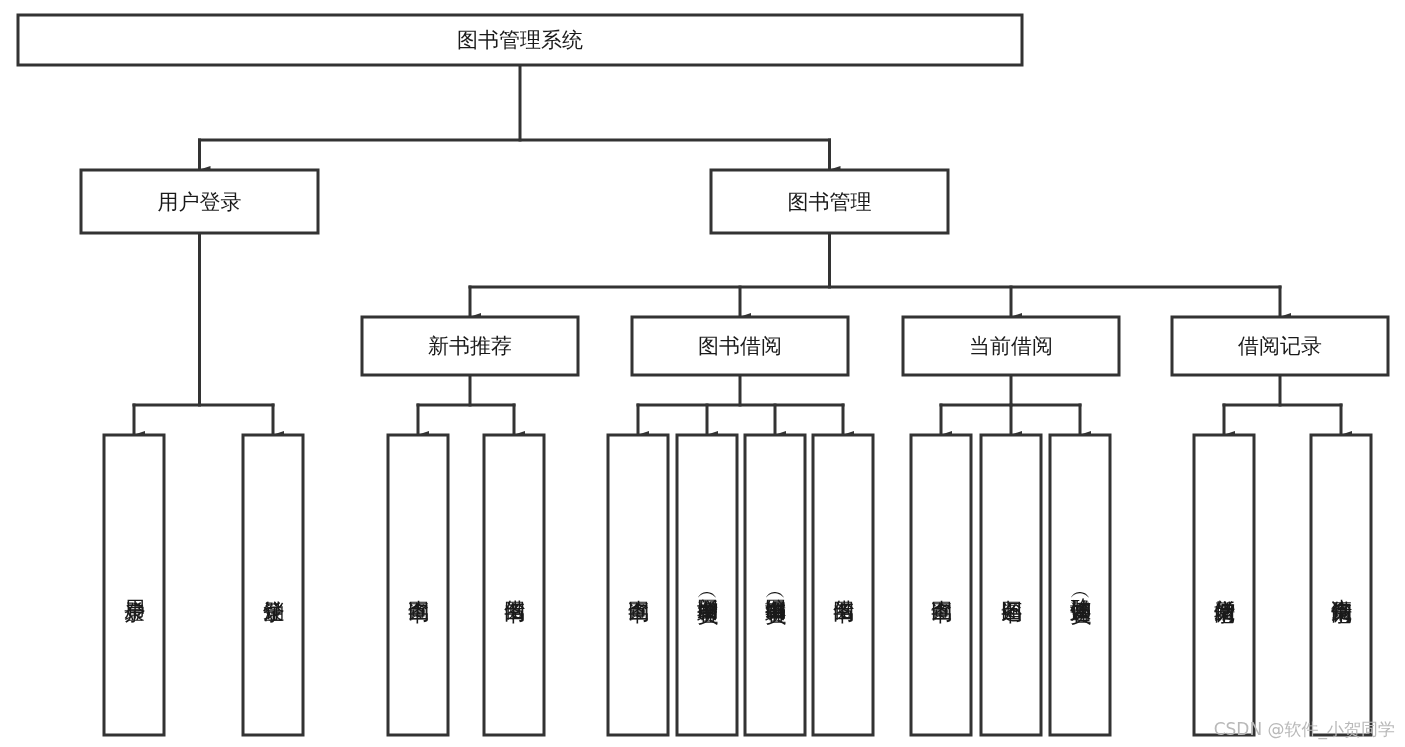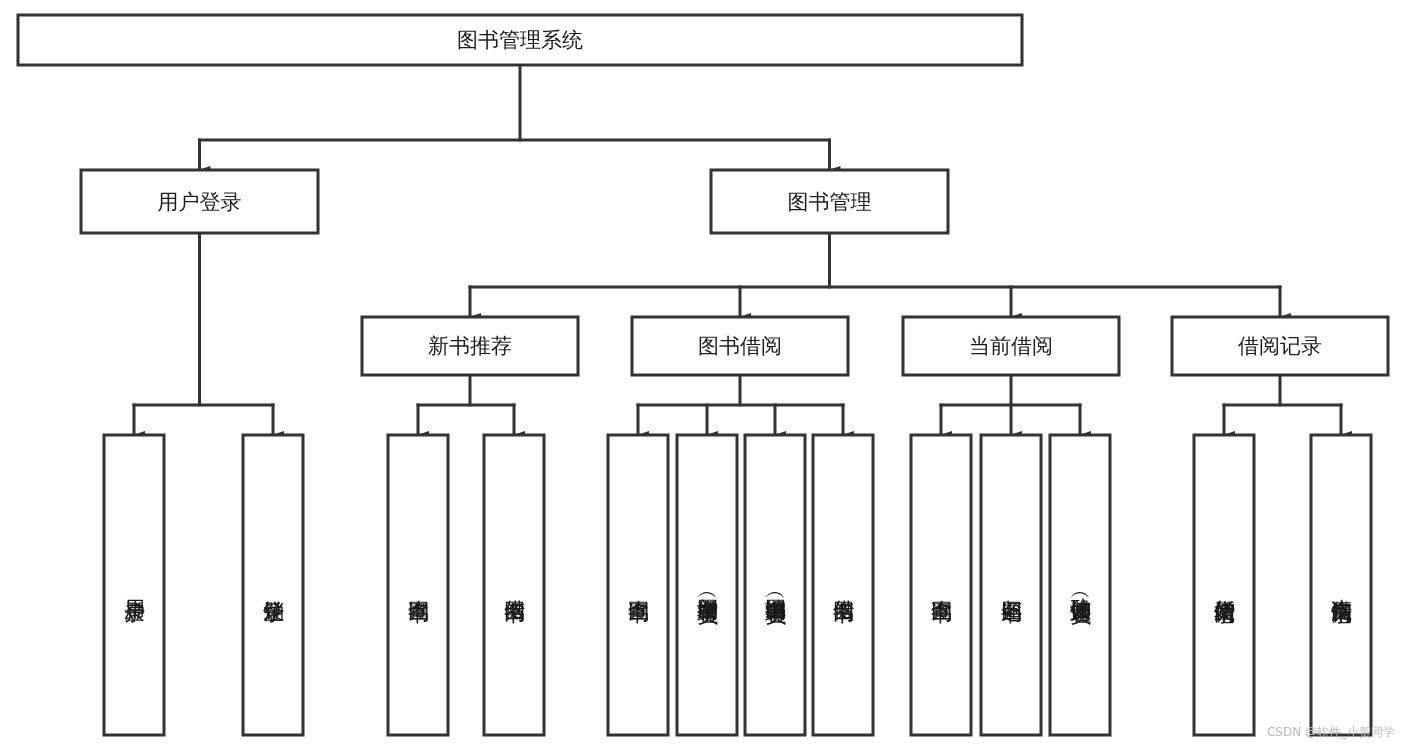--- a/index.html
+++ b/index.html
@@ -55,21 +55,21 @@
     align-items: center;
     justify-content: center;
     white-space: nowrap;
     pointer-events: none;
   }
   .watermark {
     position: absolute;
     right: 10px;
     bottom: 6px;
     font-family: "DejaVu Sans", sans-serif;
-    font-size: 12px;
+    font-size: 17px;
     color: #b9b9b9;
     white-space: nowrap;
   }
 </style>
 </head>
 <body>
 
 <div id="canvas">
   <svg class="diagram" viewBox="0 0 1405 747">
     <defs>

